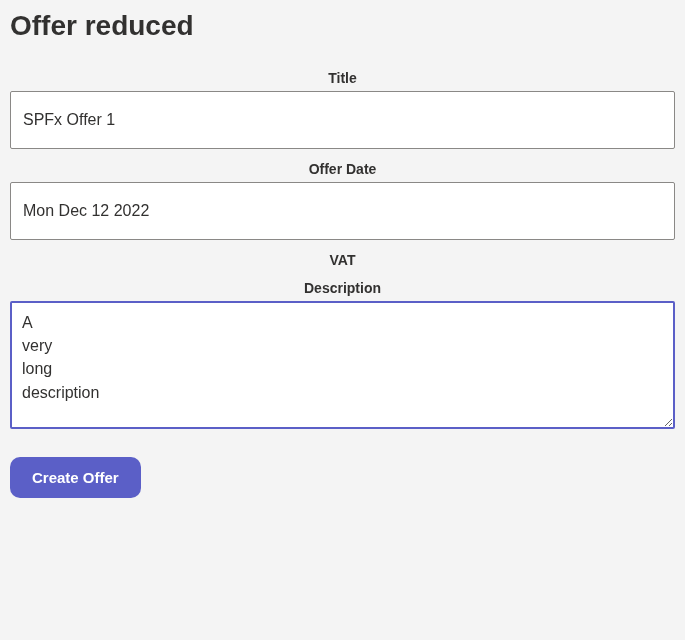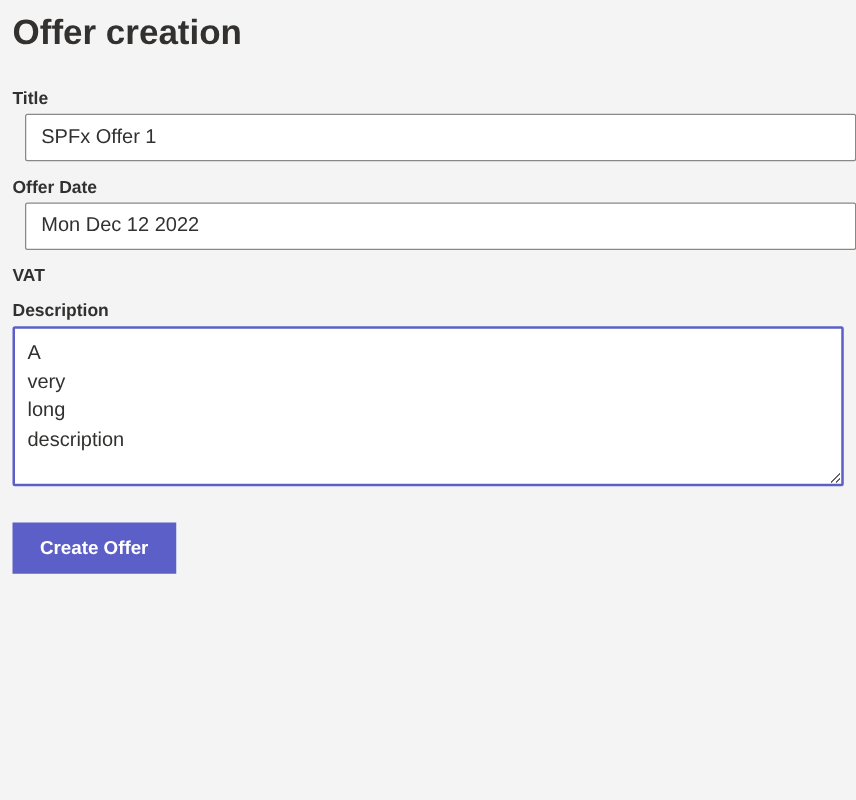--- a/index.html
+++ b/index.html
@@ -21,33 +21,33 @@
     }
     .form-field {
       margin-bottom: 12px;
     }
     .field-label {
       display: block;
       font-size: 14px;
       font-weight: 600;
       color: #323130;
       margin-bottom: 5px;
+      text-align: center;
     }
     .text-input {
       width: 100%;
-      height: 38px;
+      height: 58px;
       padding: 8px 12px;
       font-size: 16px;
       font-family: inherit;
       color: #323130;
       background: #ffffff;
       border: 1px solid #8a8886;
       border-radius: 2px;
       outline: none;
-      margin-left: 10px;
     }
     .textarea-input {
       width: 100%;
       min-height: 128px;
       padding: 8px 10px;
       font-size: 16px;
       font-family: inherit;
       color: #323130;
       background: #ffffff;
       border: 2px solid #5b5fc7;
@@ -59,30 +59,30 @@
     .btn-primary {
       display: inline-block;
       margin-top: 12px;
       padding: 12px 22px;
       font-size: 15px;
       font-weight: 600;
       font-family: inherit;
       color: #ffffff;
       background: #5b5fc7;
       border: none;
-      border-radius: 0;
+      border-radius: 10px;
       cursor: pointer;
     }
   </style>
 </head>
 <body>
 
 
 
-<h1 class="page-title">Offer creation</h1>
+<h1 class="page-title">Offer reduced</h1>
 
 <div class="form-field">
   <label class="field-label">Title</label>
   <input type="text" class="text-input" value="SPFx Offer 1" style="">
 </div>
 
 <div class="form-field">
   <label class="field-label">Offer Date</label>
   <input type="text" class="text-input" value="Mon Dec 12 2022" style="">
 </div>

